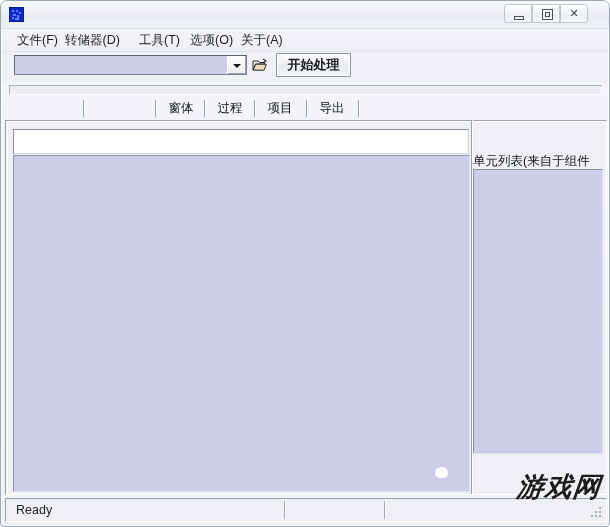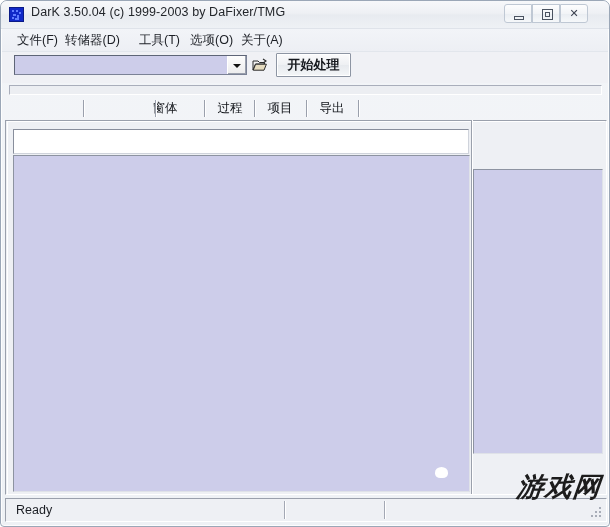--- a/index.html
+++ b/index.html
@@ -428,21 +428,20 @@
   <div id="titlebar">
     <div id="app-icon">
       <span class="px" style="left:2px;top:2px;width:2px;height:2px;"></span>
       <span class="px" style="left:6px;top:2px;width:2px;height:2px;"></span>
       <span class="px" style="left:9px;top:4px;width:2px;height:2px;"></span>
       <span class="px" style="left:3px;top:6px;width:3px;height:2px;"></span>
       <span class="px" style="left:7px;top:7px;width:2px;height:3px;"></span>
       <span class="px" style="left:2px;top:9px;width:2px;height:2px;"></span>
       <span class="px" style="left:5px;top:10px;width:4px;height:2px;"></span>
     </div>
-    <div id="title-text">DarK 3.50.04 (c) 1999-2003 by DaFixer/TMG</div>
 
     <div class="wbtn" id="btn-min">
       <span id="min-bar"></span>
     </div>
     <div class="wbtn" id="btn-max">
       <span id="max-outer">
         <span id="max-inner"></span>
       </span>
     </div>
     <div class="wbtn" id="btn-close">
@@ -471,21 +470,21 @@
     <div class="menu-item" style="left:12px;">文件(F)</div>
     <div class="menu-item" style="left:60px;">转储器(D)</div>
     <div class="menu-item" style="left:134px;">工具(T)</div>
     <div class="menu-item" style="left:185px;">选项(O)</div>
     <div class="menu-item" style="left:236px;">关于(A)</div>
   </div>
 
   <div id="strip"></div>
 
   <div id="tabs">
-    <div class="tab" style="left:134px;width:44px;">窗体</div>
+    <div class="tab" style="left:150px;width:44px;">窗体</div>
     <div class="tab" style="left:199px;width:44px;">过程</div>
     <div class="tab" style="left:249px;width:44px;">项目</div>
     <div class="tab" style="left:301px;width:44px;">导出</div>
 
     <span class="tab-sep" style="left:74px;"></span>
     <span class="tab-sep" style="left:146px;"></span>
     <span class="tab-sep" style="left:195px;"></span>
     <span class="tab-sep" style="left:245px;"></span>
     <span class="tab-sep" style="left:297px;"></span>
     <span class="tab-sep" style="left:349px;"></span>
@@ -496,20 +495,21 @@
   </div>
 
   <div id="edit-top">
     <input id="edit-top-input" type="text" value="" style="">
   </div>
 
   <div id="list-left"></div>
 
   <div id="right-fill"></div>
 
+  <div id="right-label">单元列表(来自于组件</div>
   <div id="list-right"></div>
 
   <div id="statusbar">
     <div class="status-text" style="left:10px;">Ready</div>
     <div class="status-text" style="left:290px;"></div>
     <div class="status-text" style="left:388px;"></div>
     <span class="status-sep" style="left:278px;"></span>
     <span class="status-sep" style="left:378px;"></span>
     <span id="grip">
       <i style="left:8px;top:8px;"></i>

